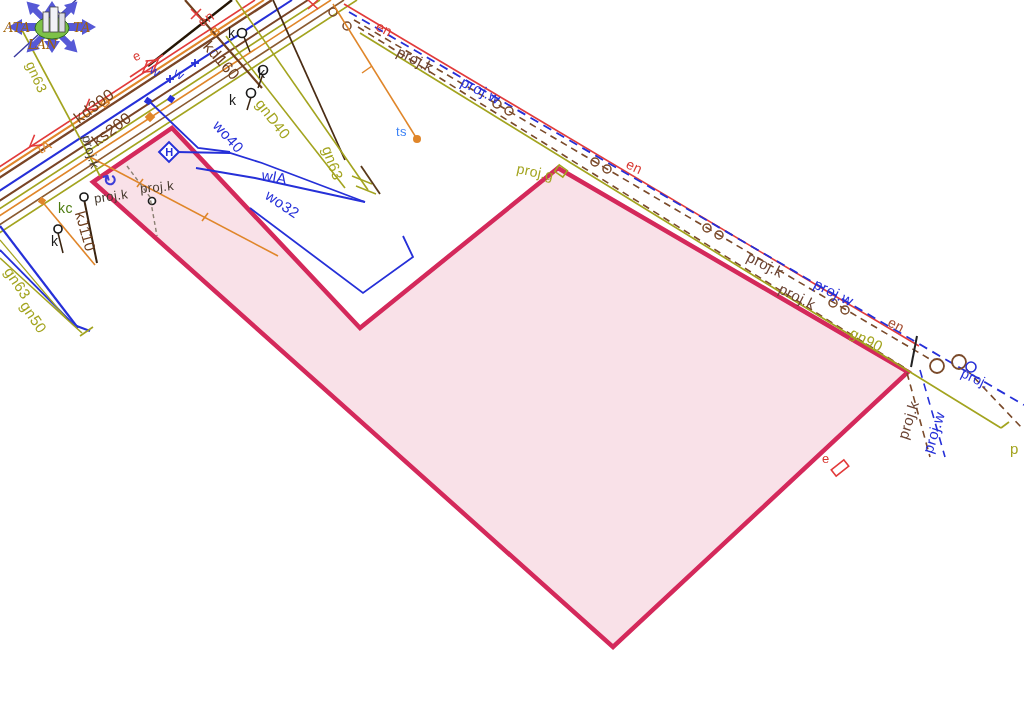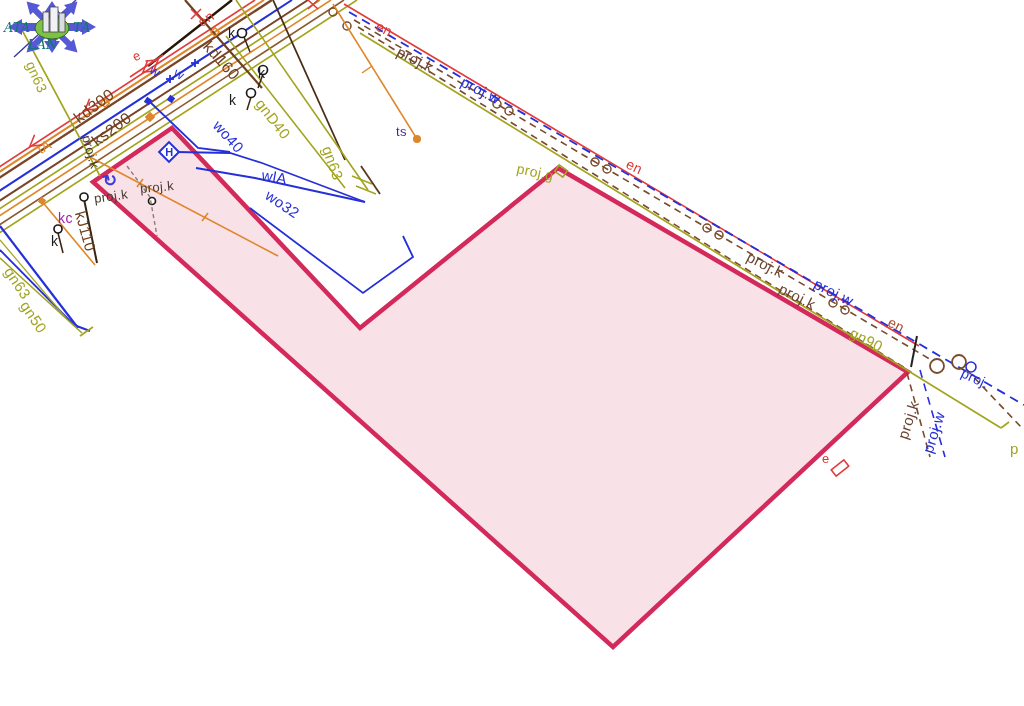--- a/index.html
+++ b/index.html
@@ -8,21 +8,21 @@
     background:#ffffff;font-family:"Liberation Sans",sans-serif;
   }
   #map-canvas svg{position:absolute;left:0;top:0;}
   .label{
     position:absolute;white-space:nowrap;line-height:1;
     transform-origin:0 50%;letter-spacing:.4px;
     font-family:"Liberation Sans",sans-serif;
   }
   .logo-text{
     position:absolute;font-family:"DejaVu Serif",serif;
-    font-style:italic;color:#0f766e;font-size:13px;line-height:1;text-align:right;
+    font-style:italic;color:#a16207;font-size:13px;line-height:1;text-align:right;
   }
   .rot-glyph{
     position:absolute;font-weight:bold;font-size:17px;line-height:1;
     transform:rotate(-15deg);
   }
 </style>
 </head>
 <body>
 
 <div id="map-canvas">
@@ -198,31 +198,31 @@
       <div class="label" style="left: 76px; top: 112px; font-size: 16px; color: rgb(110, 63, 30); transform: rotate(-37deg);">kd300</div>
       <div class="label" style="left: 94px; top: 135px; font-size: 16px; color: rgb(110, 63, 30); transform: rotate(-37deg);">ks200</div>
       <div class="label" style="left: 206px; top: 36px; font-size: 16px; color: rgb(110, 63, 30); transform: rotate(48deg);">kd160</div>
       <div class="label" style="left: 38px; top: 143px; font-size: 14px; color: rgb(224, 134, 42); transform: rotate(-30deg);">tA</div>
       <div class="label" style="left: 86px; top: 128.5px; font-size: 13px; color: rgb(70, 58, 46); transform: rotate(74deg);">proj.k</div>
       <div class="label" style="left: 94px; top: 191.5px; font-size: 13px; color: rgb(70, 58, 46); transform: rotate(-8deg);">proj.k</div>
       <div class="label" style="left: 140px; top: 181.5px; font-size: 13px; color: rgb(70, 58, 46); transform: rotate(-5deg);">proj.k</div>
       <div class="label" style="left: 228px; top: 26px; font-size: 14px; color: rgb(28, 28, 28); transform: rotate(0deg);">k</div>
       <div class="label" style="left: 258px; top: 66px; font-size: 14px; color: rgb(28, 28, 28); transform: rotate(0deg);">k</div>
       <div class="label" style="left: 229px; top: 93px; font-size: 14px; color: rgb(28, 28, 28); transform: rotate(0deg);">k</div>
-      <div class="label" style="left: 58px; top: 211px; font-size: 14px; color: #a21caf; transform: rotate(0deg);">kc</div>
+      <div class="label" style="left: 58px; top: 201px; font-size: 14px; color: #4d7c0f; transform: rotate(0deg);">kc</div>
       <div class="label" style="left: 51px; top: 234px; font-size: 14px; color: rgb(28, 28, 28); transform: rotate(0deg);">k</div>
       <div class="label" style="left: 259px; top: 92.5px; font-size: 15px; color: rgb(163, 164, 31); transform: rotate(52deg);">gnD40</div>
       <div class="label" style="left: 327px; top: 138.5px; font-size: 15px; color: rgb(163, 164, 31); transform: rotate(70deg);">gn63</div>
       <div class="label" style="left: 216px; top: 114.5px; font-size: 15px; color: rgb(38, 48, 216); transform: rotate(48deg);">wo40</div>
       <div class="label" style="left: 262px; top: 166.5px; font-size: 15px; color: rgb(38, 48, 216); transform: rotate(10deg);">wlA</div>
       <div class="label" style="left: 267px; top: 185.5px; font-size: 15px; color: rgb(38, 48, 216); transform: rotate(34deg);">wo32</div>
       <div class="label" style="left: 151px; top: 61.5px; font-size: 13px; color: rgb(38, 48, 216); transform: rotate(30deg);">w</div>
       <div class="label" style="left: 175px; top: 64.5px; font-size: 13px; color: rgb(38, 48, 216); transform: rotate(30deg);">w</div>
       <div class="label" style="left: 133px; top: 50.5px; font-size: 13px; color: rgb(217, 58, 51); transform: rotate(-25deg);">e</div>
-      <div class="label" style="left: 396px; top: 124.5px; font-size: 13px; color: #4c1d95; transform: rotate(0deg);">ts</div>
+      <div class="label" style="left: 396px; top: 124.5px; font-size: 13px; color: #3b82f6; transform: rotate(0deg);">ts</div>
       <div class="label" style="left: 377px; top: 18px; font-size: 14px; color: rgb(217, 58, 51); transform: rotate(27deg);">en</div>
       <div class="label" style="left: 398px; top: 42.5px; font-size: 15px; color: rgb(107, 68, 52); transform: rotate(27deg);">proj.k</div>
       <div class="label" style="left: 462px; top: 72.5px; font-size: 15px; color: rgb(38, 48, 216); transform: rotate(27deg);">proj.w</div>
       <div class="label" style="left: 517px; top: 161px; font-size: 14px; color: rgb(163, 164, 31); transform: rotate(12deg);">proj.g</div>
       <div class="label" style="left: 627px; top: 156px; font-size: 14px; color: rgb(217, 58, 51); transform: rotate(25deg);">en</div>
       <div class="label" style="left: 748px; top: 247.5px; font-size: 15px; color: rgb(107, 68, 52); transform: rotate(27deg);">proj.k</div>
       <div class="label" style="left: 780px; top: 279.5px; font-size: 15px; color: rgb(107, 68, 52); transform: rotate(27deg);">proj.k</div>
       <div class="label" style="left: 815px; top: 274.5px; font-size: 15px; color: rgb(38, 48, 216); transform: rotate(27deg);">proj.w</div>
       <div class="label" style="left: 889px; top: 314px; font-size: 14px; color: rgb(163, 75, 46); transform: rotate(27deg);">en</div>
       <div class="label" style="left: 851px; top: 323.5px; font-size: 15px; color: rgb(163, 164, 31); transform: rotate(27deg);">gn90</div>

